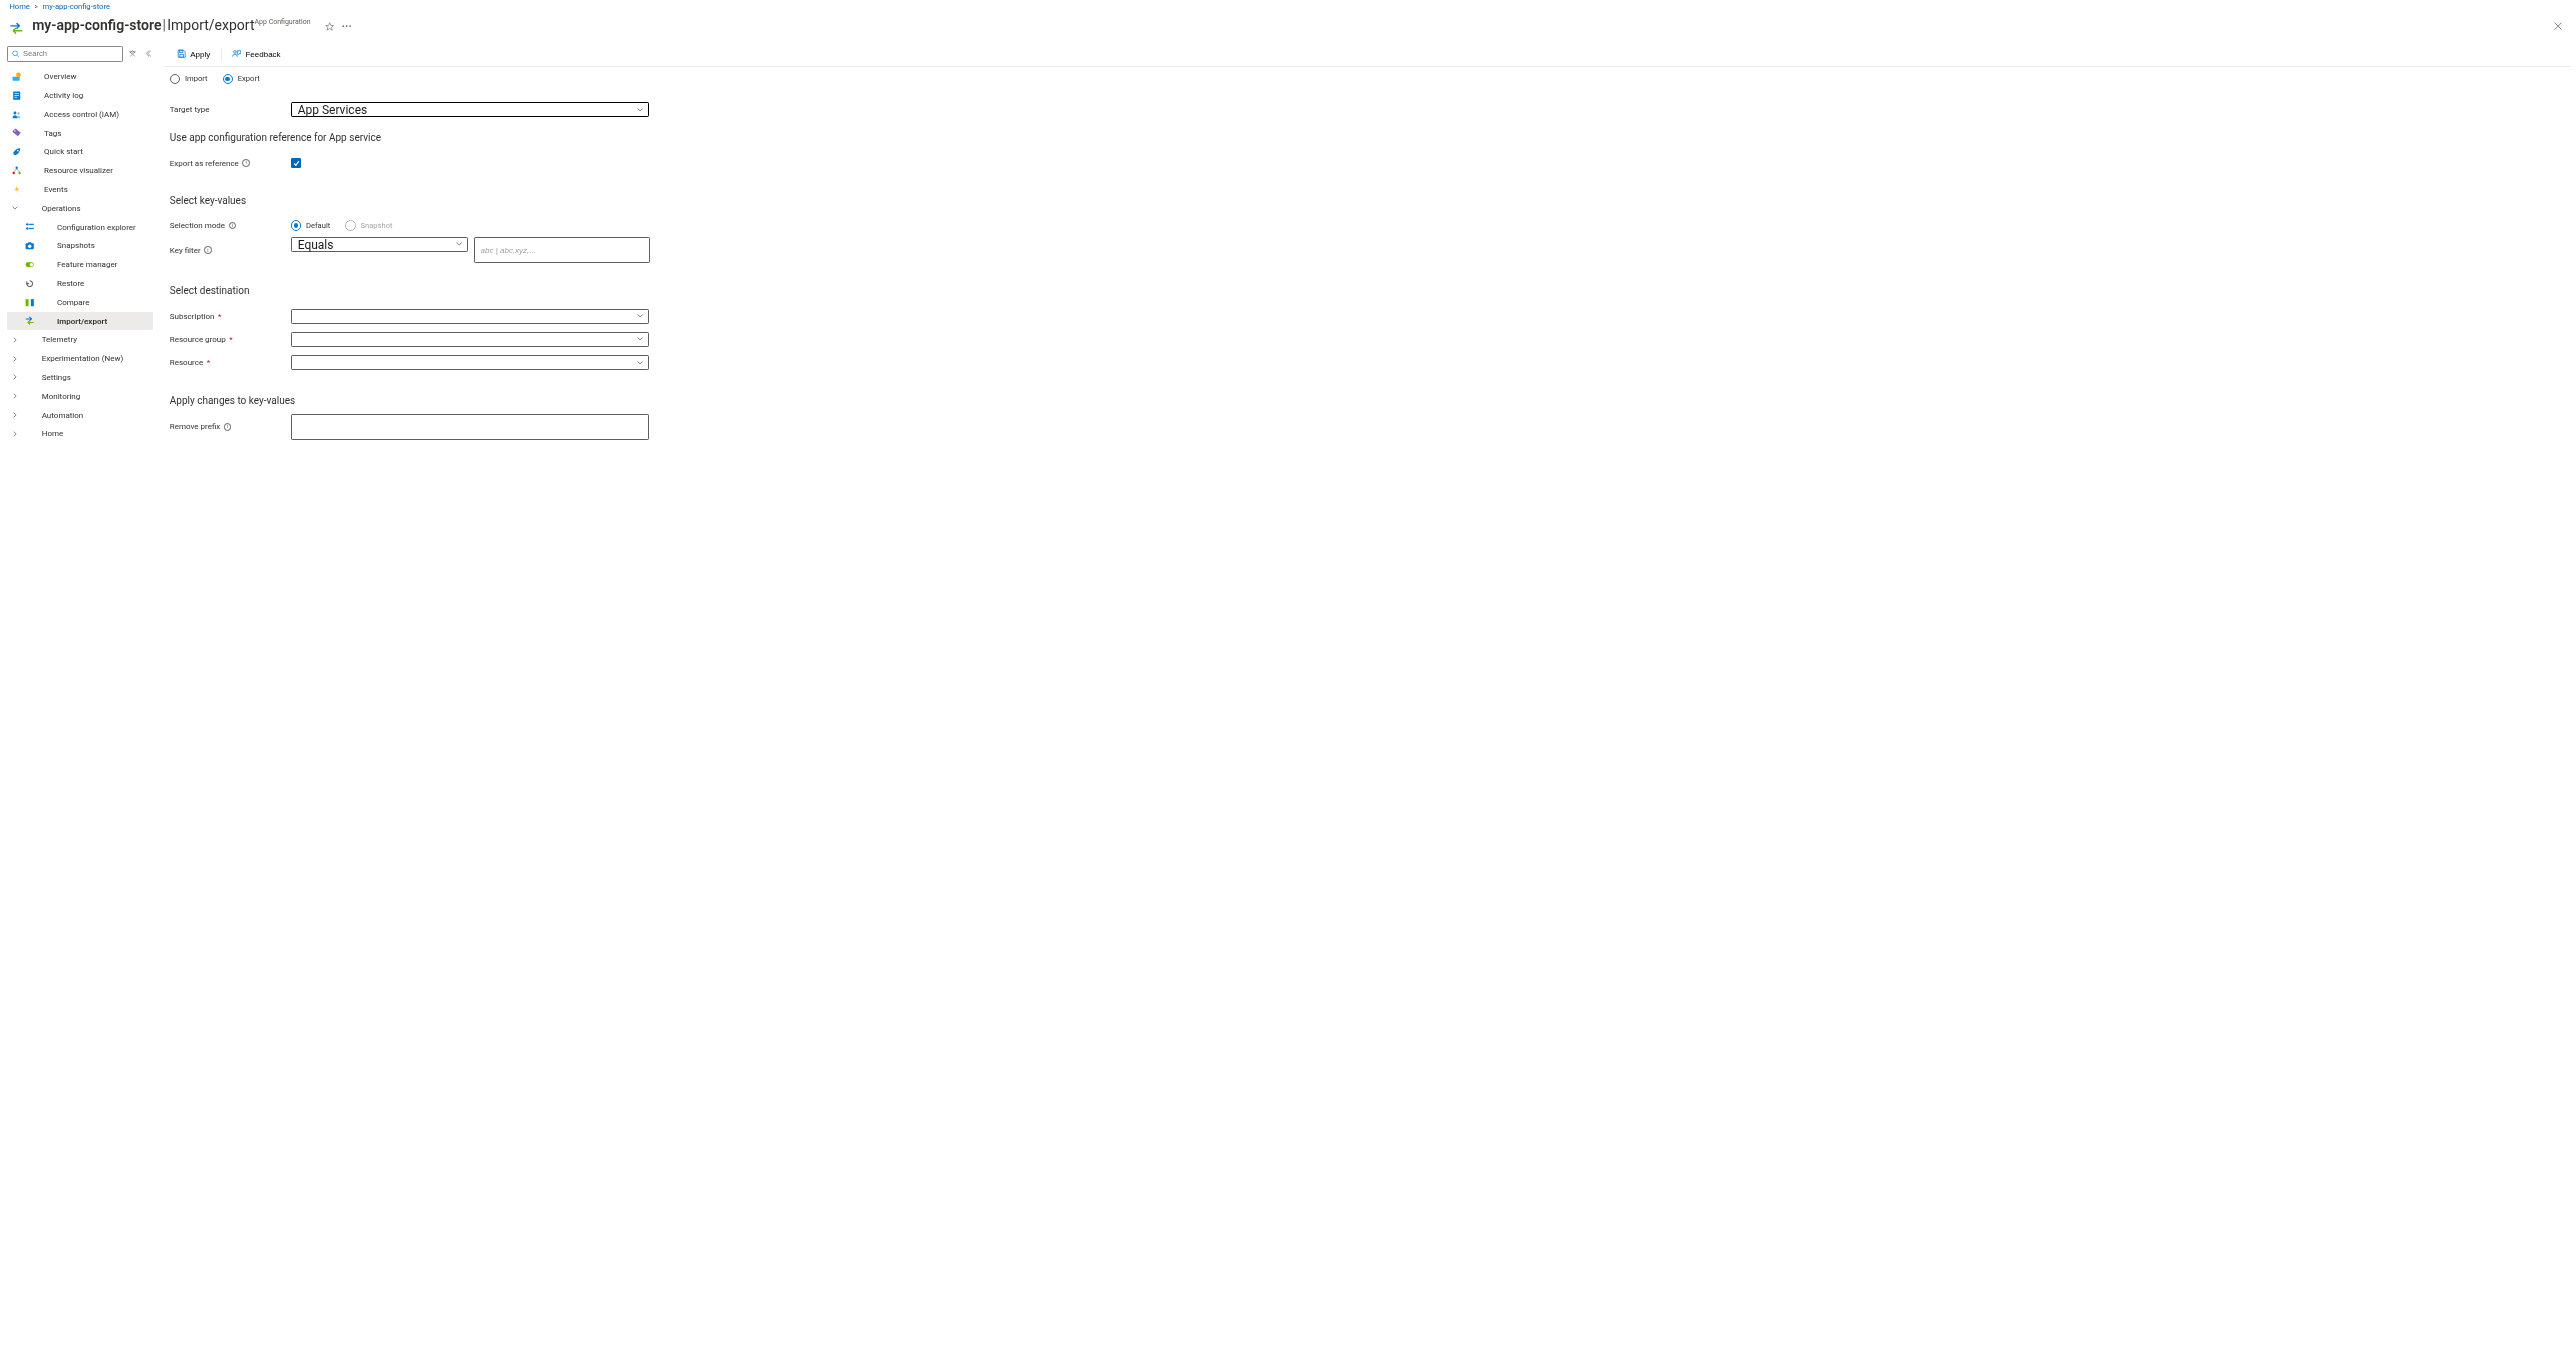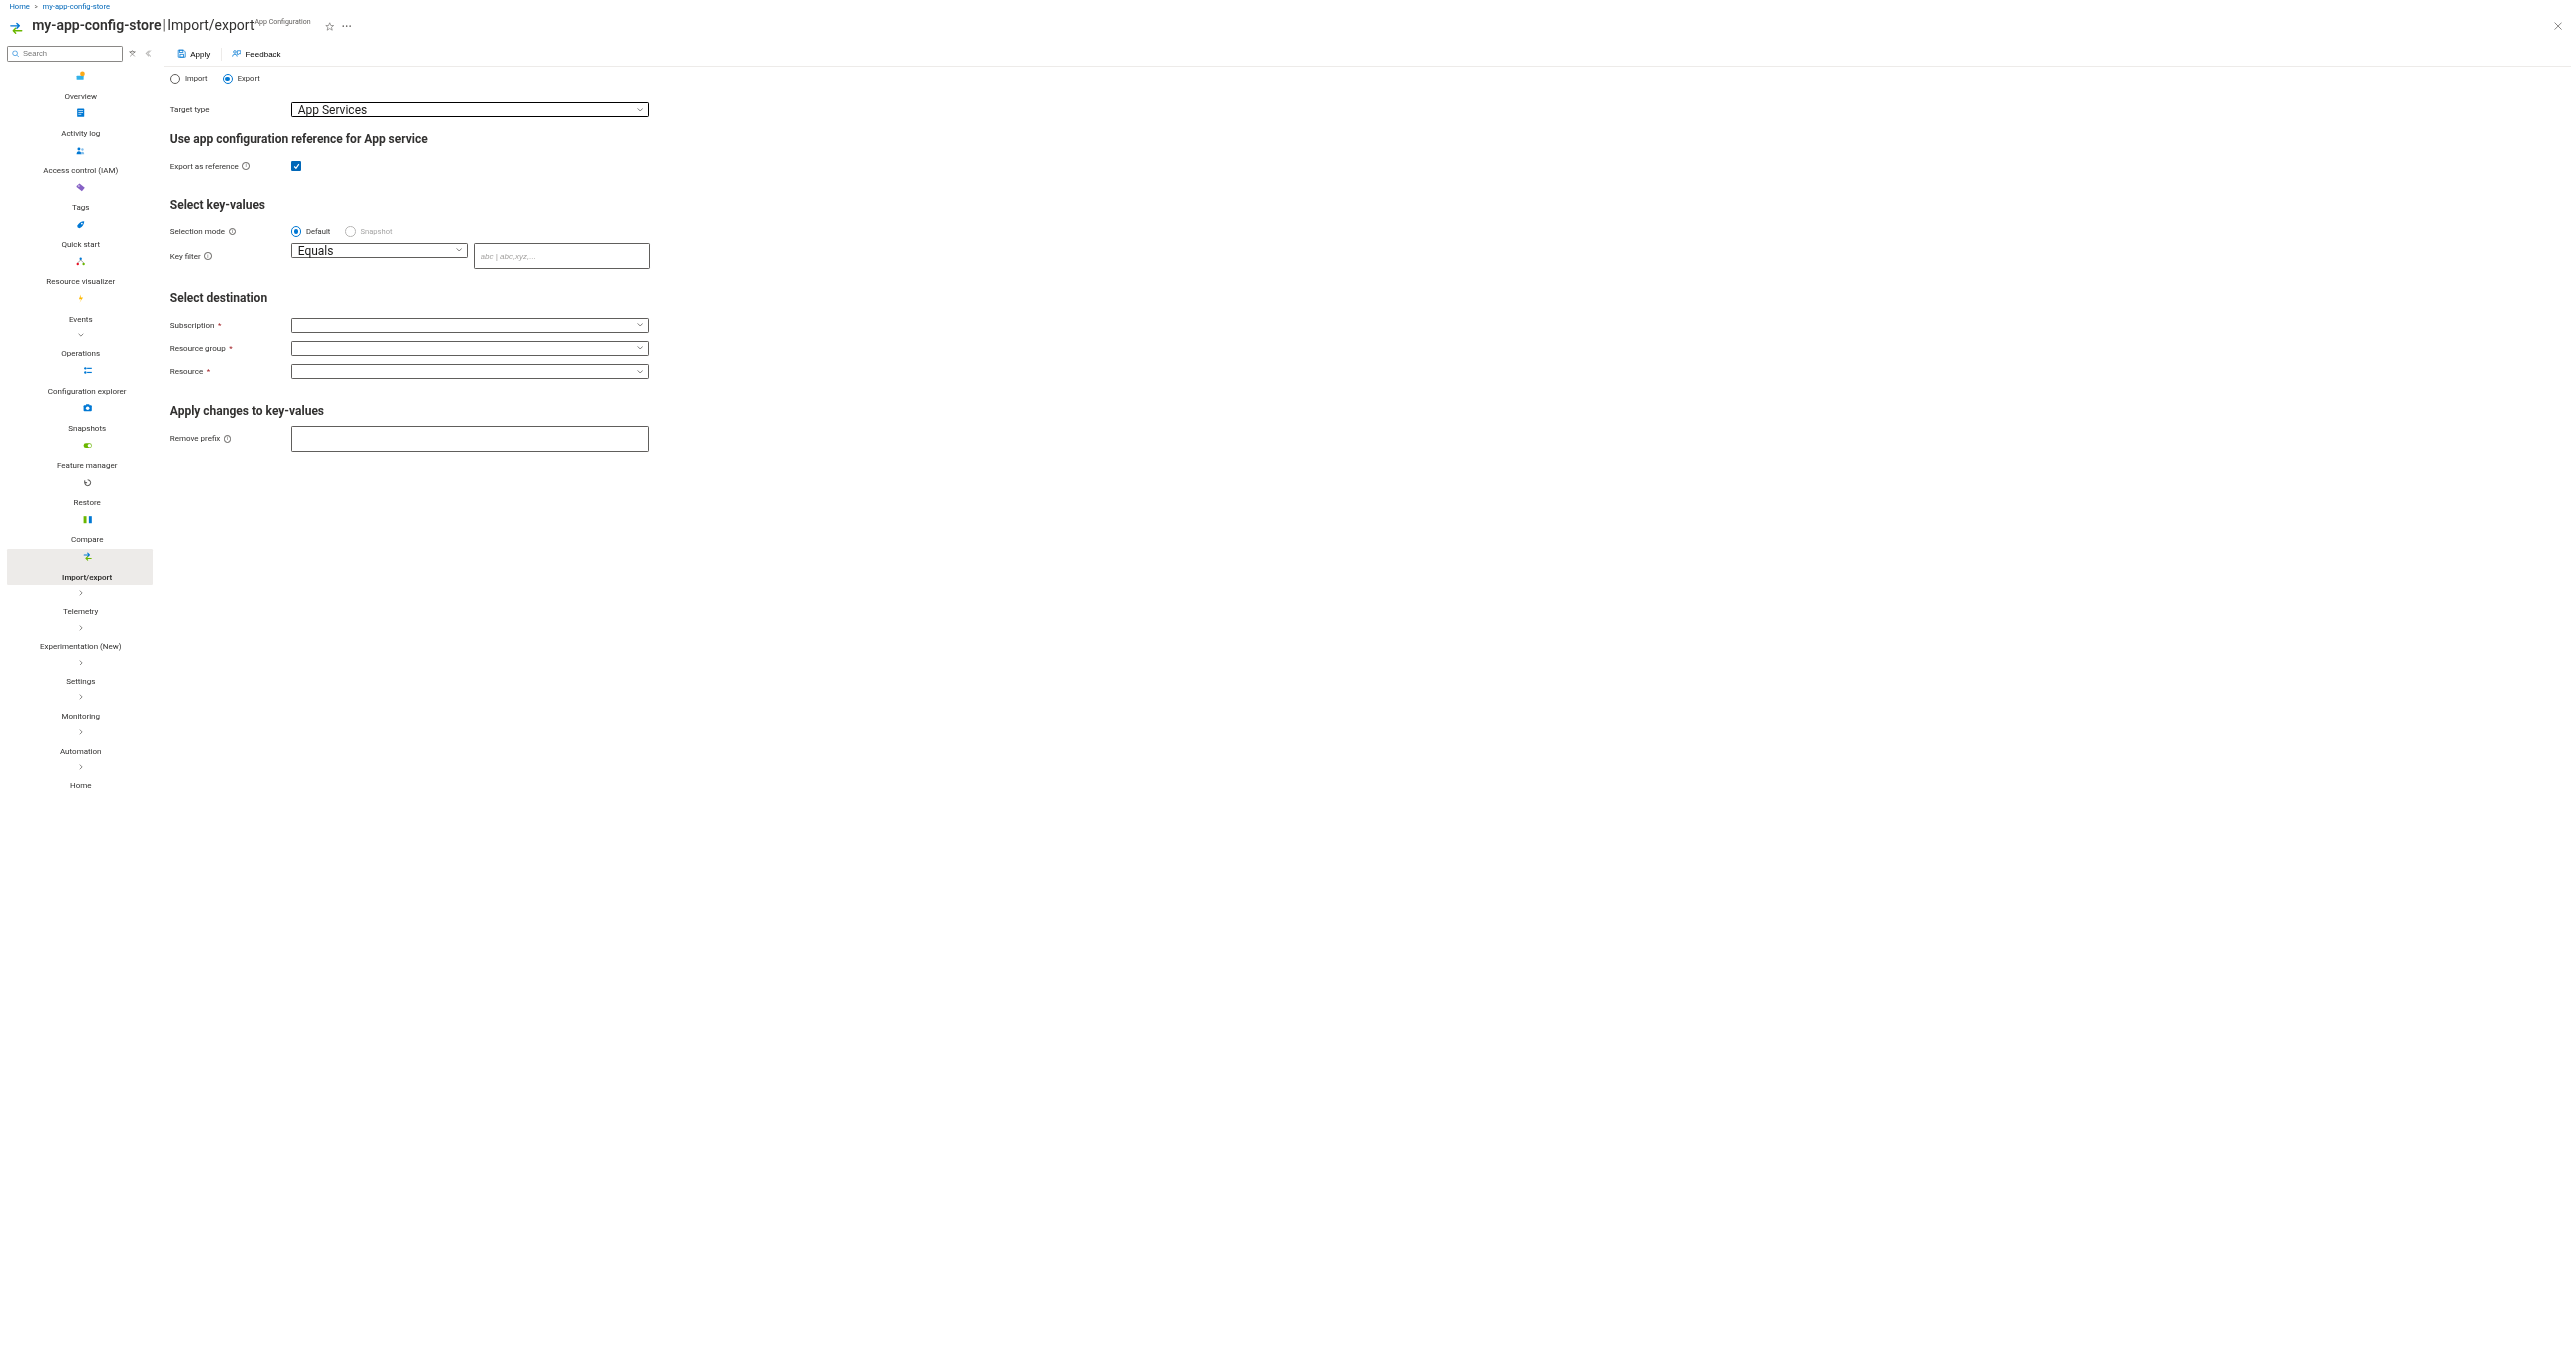--- a/index.html
+++ b/index.html
@@ -27,21 +27,21 @@
 
   
   .sidebar { width: 158px; flex: 0 0 158px; padding: 2.3px 4.7px 0 7px; }
   .search-row { display:flex; align-items:center; gap:4.7px; margin-bottom:5.9px;}
   .search-box { flex:1; position:relative; display:flex; align-items:center; border:0.6px solid #8a8886; border-radius:1.2px; height:16px; padding:0 3.5px 0 15px; }
   .search-box svg { position:absolute; left:3.5px; top:50%; transform:translateY(-50%); color:#0078d4;}
   .search-box input { border:none; outline:none; width:100%; font-size:7.6px; color:#605e5c; }
   .expand-btn, .collapse-btn { width:10.5px; height:10.5px; border:none; background:none; cursor:pointer; color:#605e5c; display:flex;align-items:center;justify-content:center;}
 
   .nav { list-style:none; font-size:8px; }
-  .nav li { display:flex; align-items:center; gap:11px; padding:3.5px 3.5px 3.5px 4.7px; border-radius:1.2px; cursor:pointer; margin:0.8px 0; min-height:18px;flex-direction:column;}
+  .nav li { display:flex; align-items:center; gap:23px; padding:3.5px 3.5px 3.5px 4.7px; border-radius:1.2px; cursor:pointer; margin:0.8px 0; min-height:18px;}
   .nav li.sub { padding-left:17.6px; }
   .nav li.group-header { padding-left:4.7px; }
   .nav li.active { background:#edebe9; font-weight:600;}
   .nav .ni-icon { width:9.4px; height:9.4px; flex:0 0 9.4px; display:flex; align-items:center; justify-content:center;}
   .nav .chev { width:7px; height:7px; flex:0 0 7px; display:flex; align-items:center; justify-content:center; color:#605e5c;}
 
   
   .main { flex:1; padding: 1.2px 0 23.4px 5.9px; min-width:0;}
   .cmdbar { display:flex; align-items:center; gap:1.2px; padding: 1.2px 0 3.5px 4.7px; border-bottom:0.6px solid #edebe9; margin-right:4.7px;}
   .cmdbar .cmd { display:flex; align-items:center; gap:4.1px; padding:3.5px 8.2px; cursor:pointer; font-size:8px; border:none; background:none;}
@@ -55,21 +55,21 @@
   .radio.selected .dot { border-color:#0078d4; border-width:0.6px;}
   .radio.selected .dot::after { content:''; position:absolute; inset:1.8px; background:#0078d4; border-radius:50%; }
   .radio.disabled { opacity:.45; cursor:default;}
 
   .field-row { display:flex; align-items:center; min-height:23.4px; }
   .field-label { width:121px; flex:0 0 121px; display:flex; align-items:center; gap:3.5px; font-size:8px;}
   .field-label .req { color:#a4262c; }
   .info-i { width:7.6px;height:7.6px;border:0.6px solid #605e5c;border-radius:50%;display:inline-flex;align-items:center;justify-content:center;font-size:5.3px;color:#605e5c;font-style:normal;cursor:pointer; line-height:1;}
   .field-ctrl { flex:0 0 358px; display:flex; gap:5.9px;}
 
-  .sub-heading { font-weight:700; font-size:12px; margin: 10.5px 0 8.2px 0;}
+  .sub-heading { font-weight:400; font-size:10px; margin: 10.5px 0 8.2px 0;}
 
   .azselect { position:relative; height:15px; border:0.6px solid #605e5c; border-radius:1.2px; display:flex; align-items:center; padding:0 15px 0 5.9px; background:#fff; cursor:pointer;}
   .azselect.highlight { border-color:#000; }
   .azselect .val { font-size:12px; color:#1b1a19;}
   .azselect .chev-d { position:absolute; right:4.7px; top:50%; transform:translateY(-50%); color:#605e5c;}
   .azselect.half { flex:0 0 177px;}
   .azselect.full { flex:0 0 358px;}
 
   .azinput { height:26px; border:0.6px solid #605e5c; border-radius:1.2px; padding:0 5.9px; font-size:8px; outline:none;}
   .azinput.half { flex:0 0 176px;}

